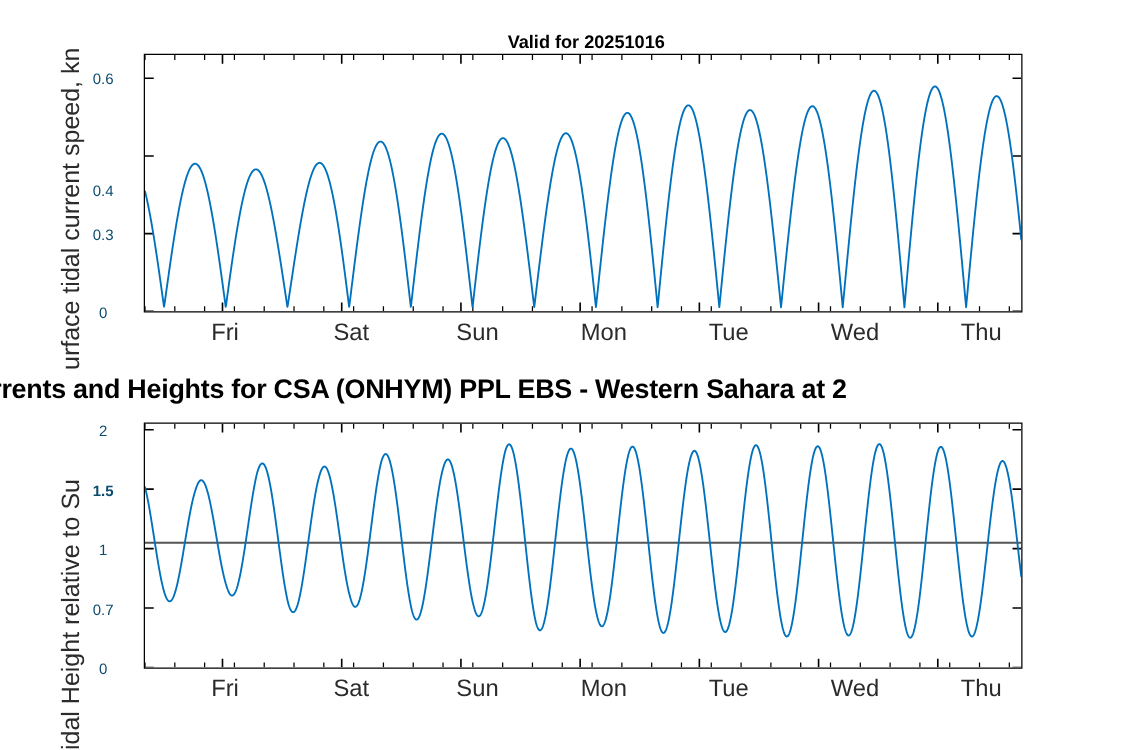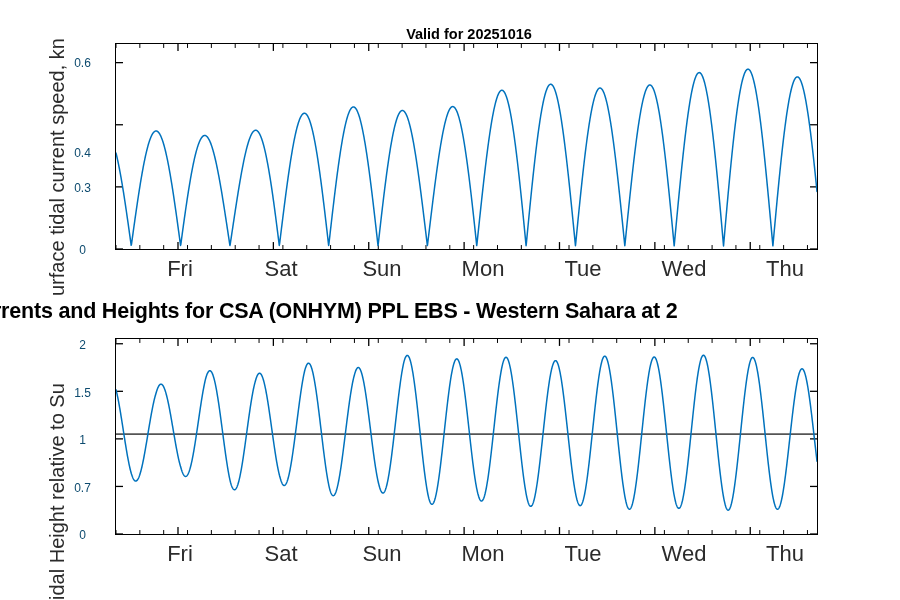--- a/index.html
+++ b/index.html
@@ -25,21 +25,21 @@
     position:absolute;
     font-size:12px;
     color:#0c4a6e;
     text-align:center;
     transform:translateY(-50%);
     white-space:nowrap;
     letter-spacing:0px;
   }
   .xtick{
     position:absolute;
-    font-size:22px;
+    font-size:19px;
     color:#2b2b2b;
     text-align:left;
     white-space:nowrap;
     transform:translateX(-50%);
   }
   .ylabel{
     position:absolute;
     font-size:20px;
     color:#2b2b2b;
     white-space:nowrap;
@@ -179,21 +179,21 @@
 
   <div class="maintitle" style="left:-20px;top:299px;">urrents and Heights for CSA (ONHYM) PPL EBS  - Western Sahara at 2</div>
 
   <div class="panel">
 
     <div class="ylabel" style="left:46px;top:600px;">idal Height relative to Su</div>
 
     <div class="ytick" style="left:60px;top:535px;width:45px;">0</div>
     <div class="ytick" style="left:60px;top:487.5px;width:45px;">0.7</div>
     <div class="ytick" style="left:60px;top:440px;width:45px;">1</div>
-    <div class="ytick" style="left:60px;top:392.5px;width:45px;">1.5</div>
+    <div class="ytick" style="left:60px;top:392.5px;width:45px;font-weight:bold;">1.5</div>
     <div class="ytick" style="left:60px;top:345px;width:45px;">2</div>
 
     <div class="plotbox" id="botbox" style="left:115px;top:338px;width:703px;height:197px;">
       <svg class="plotsvg" id="botsvg" viewBox="0 0 703 197" preserveAspectRatio="none">
           <line x1="0" y1="197" x2="7" y2="197" stroke="#000000" stroke-width="1.3"></line>
           <line x1="703" y1="197" x2="696" y2="197" stroke="#000000" stroke-width="1.3"></line>
           <line x1="0" y1="148.9512195121951" x2="7" y2="148.9512195121951" stroke="#000000" stroke-width="1.3"></line>
           <line x1="703" y1="148.9512195121951" x2="696" y2="148.9512195121951" stroke="#000000" stroke-width="1.3"></line>
           <line x1="0" y1="100.90243902439023" x2="7" y2="100.90243902439023" stroke="#000000" stroke-width="1.3"></line>
           <line x1="703" y1="100.90243902439023" x2="696" y2="100.90243902439023" stroke="#000000" stroke-width="1.3"></line>

